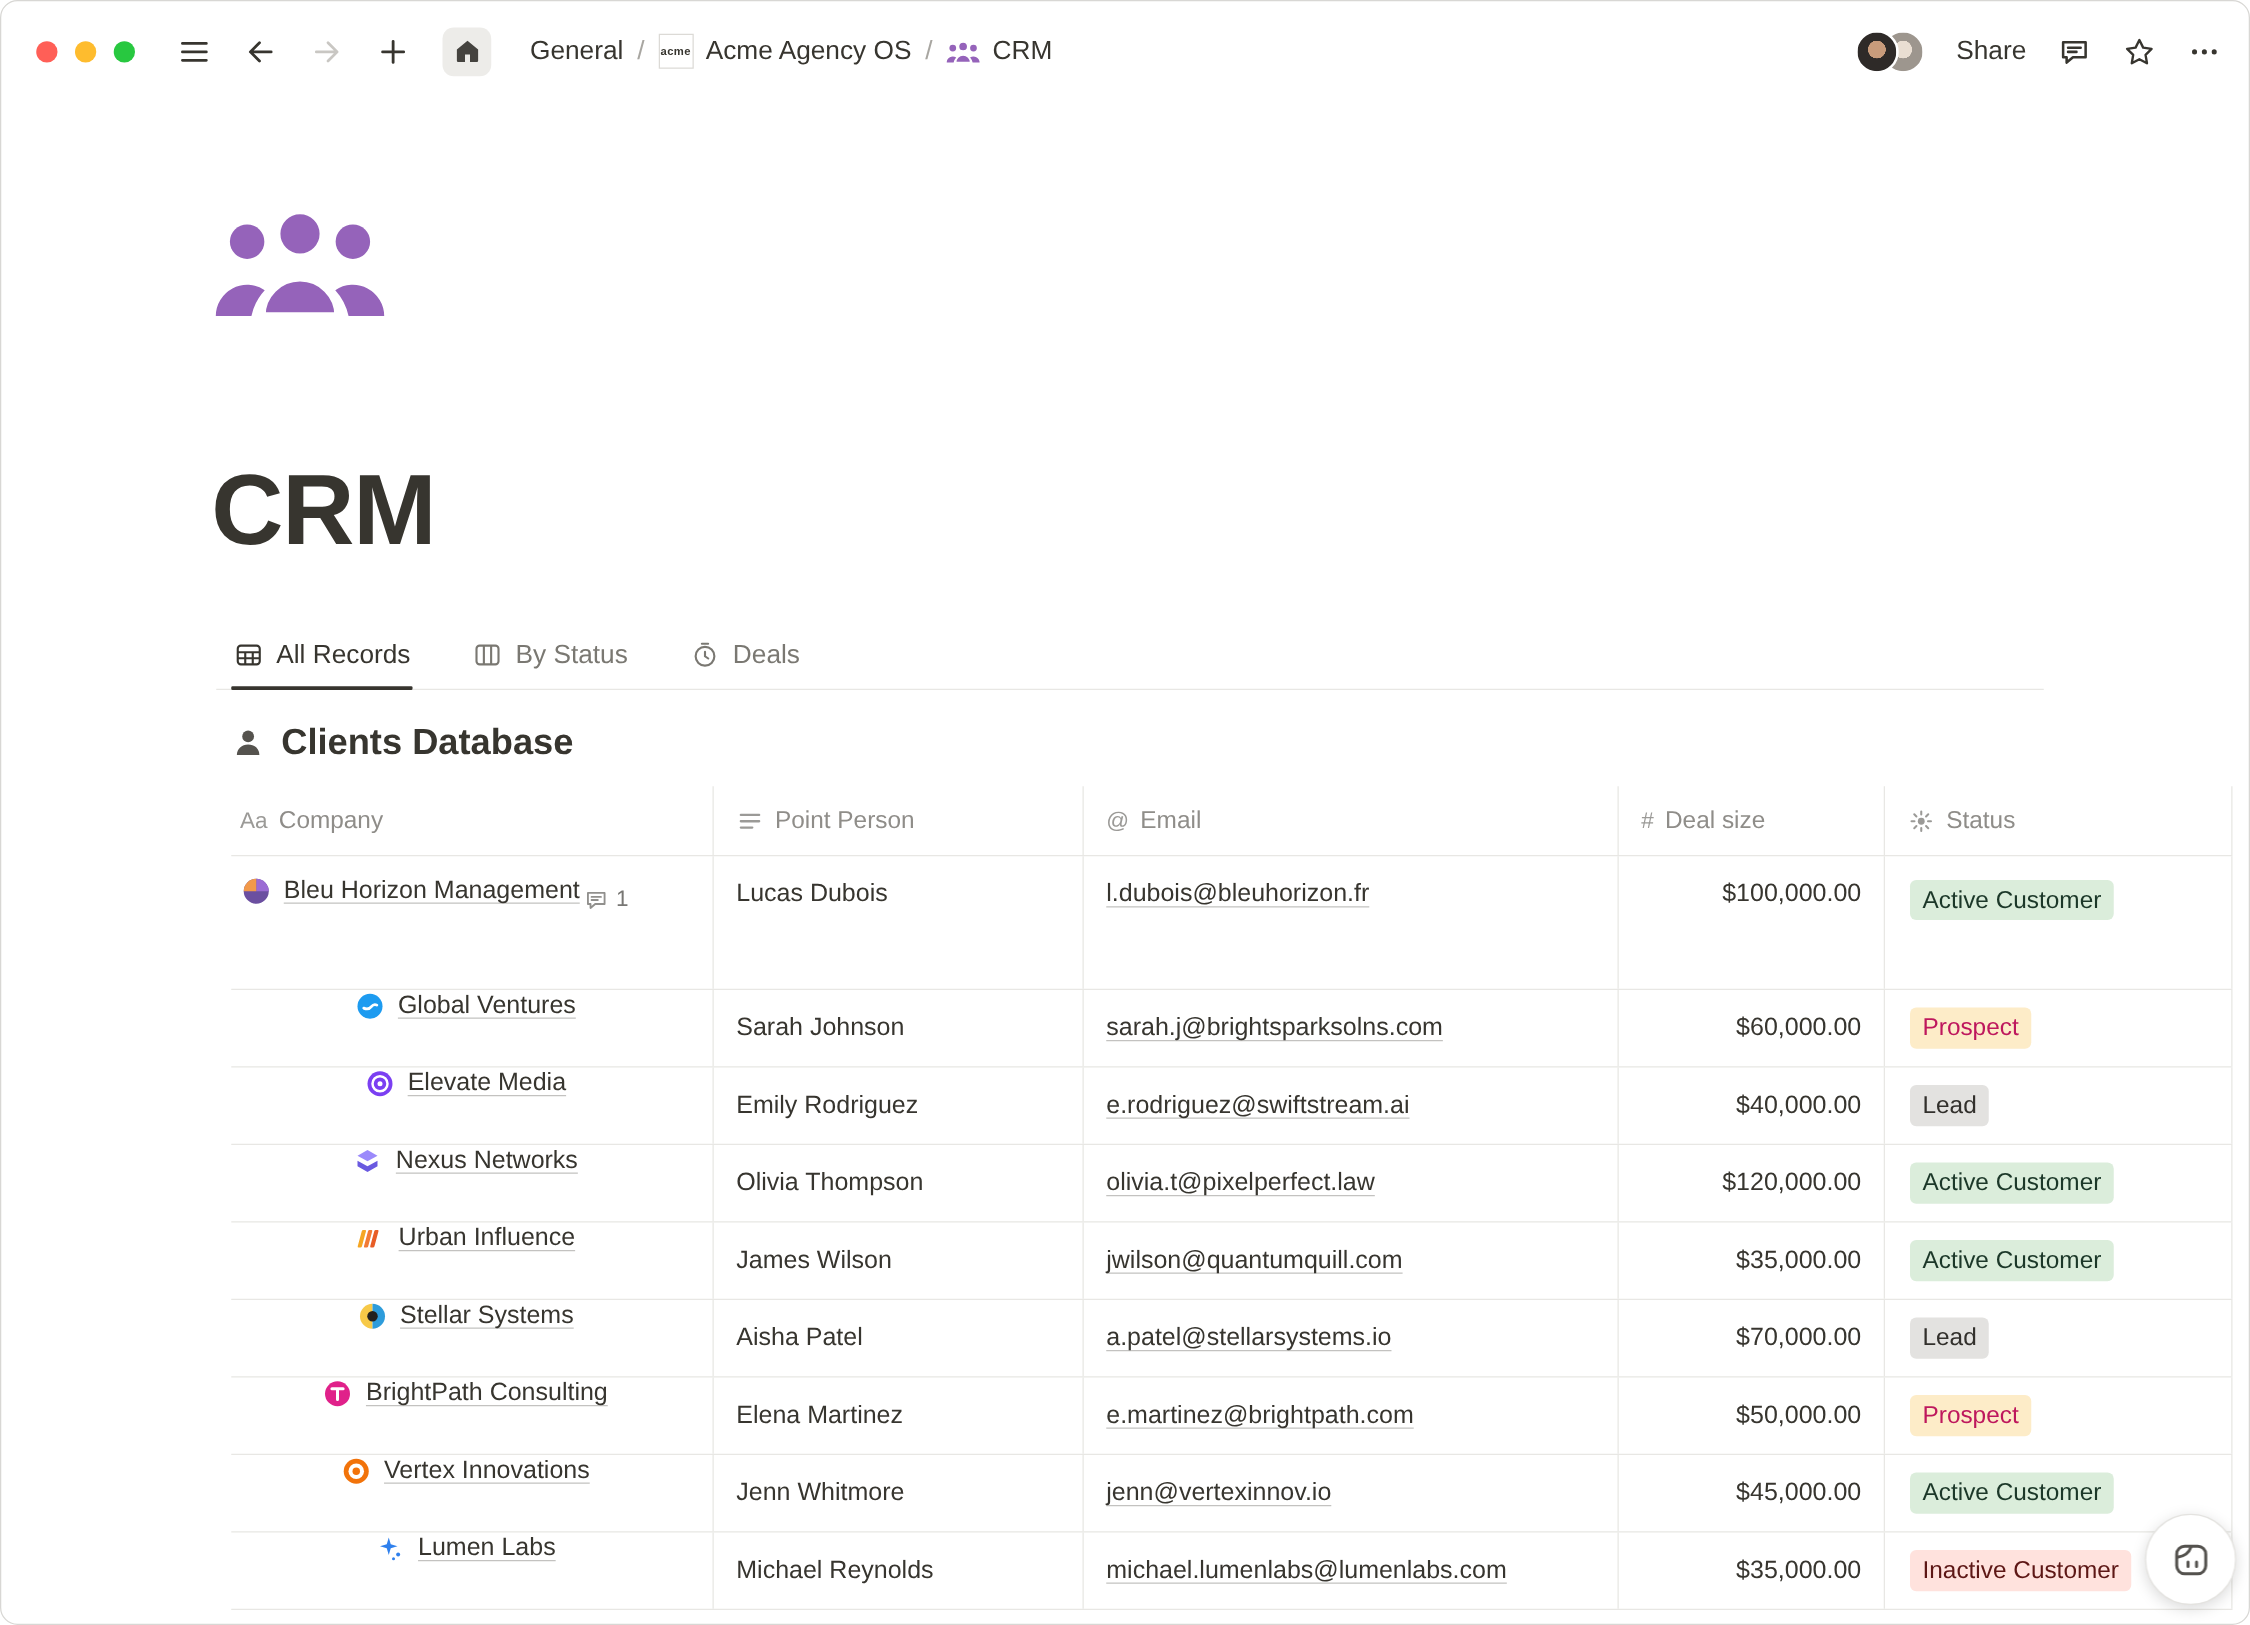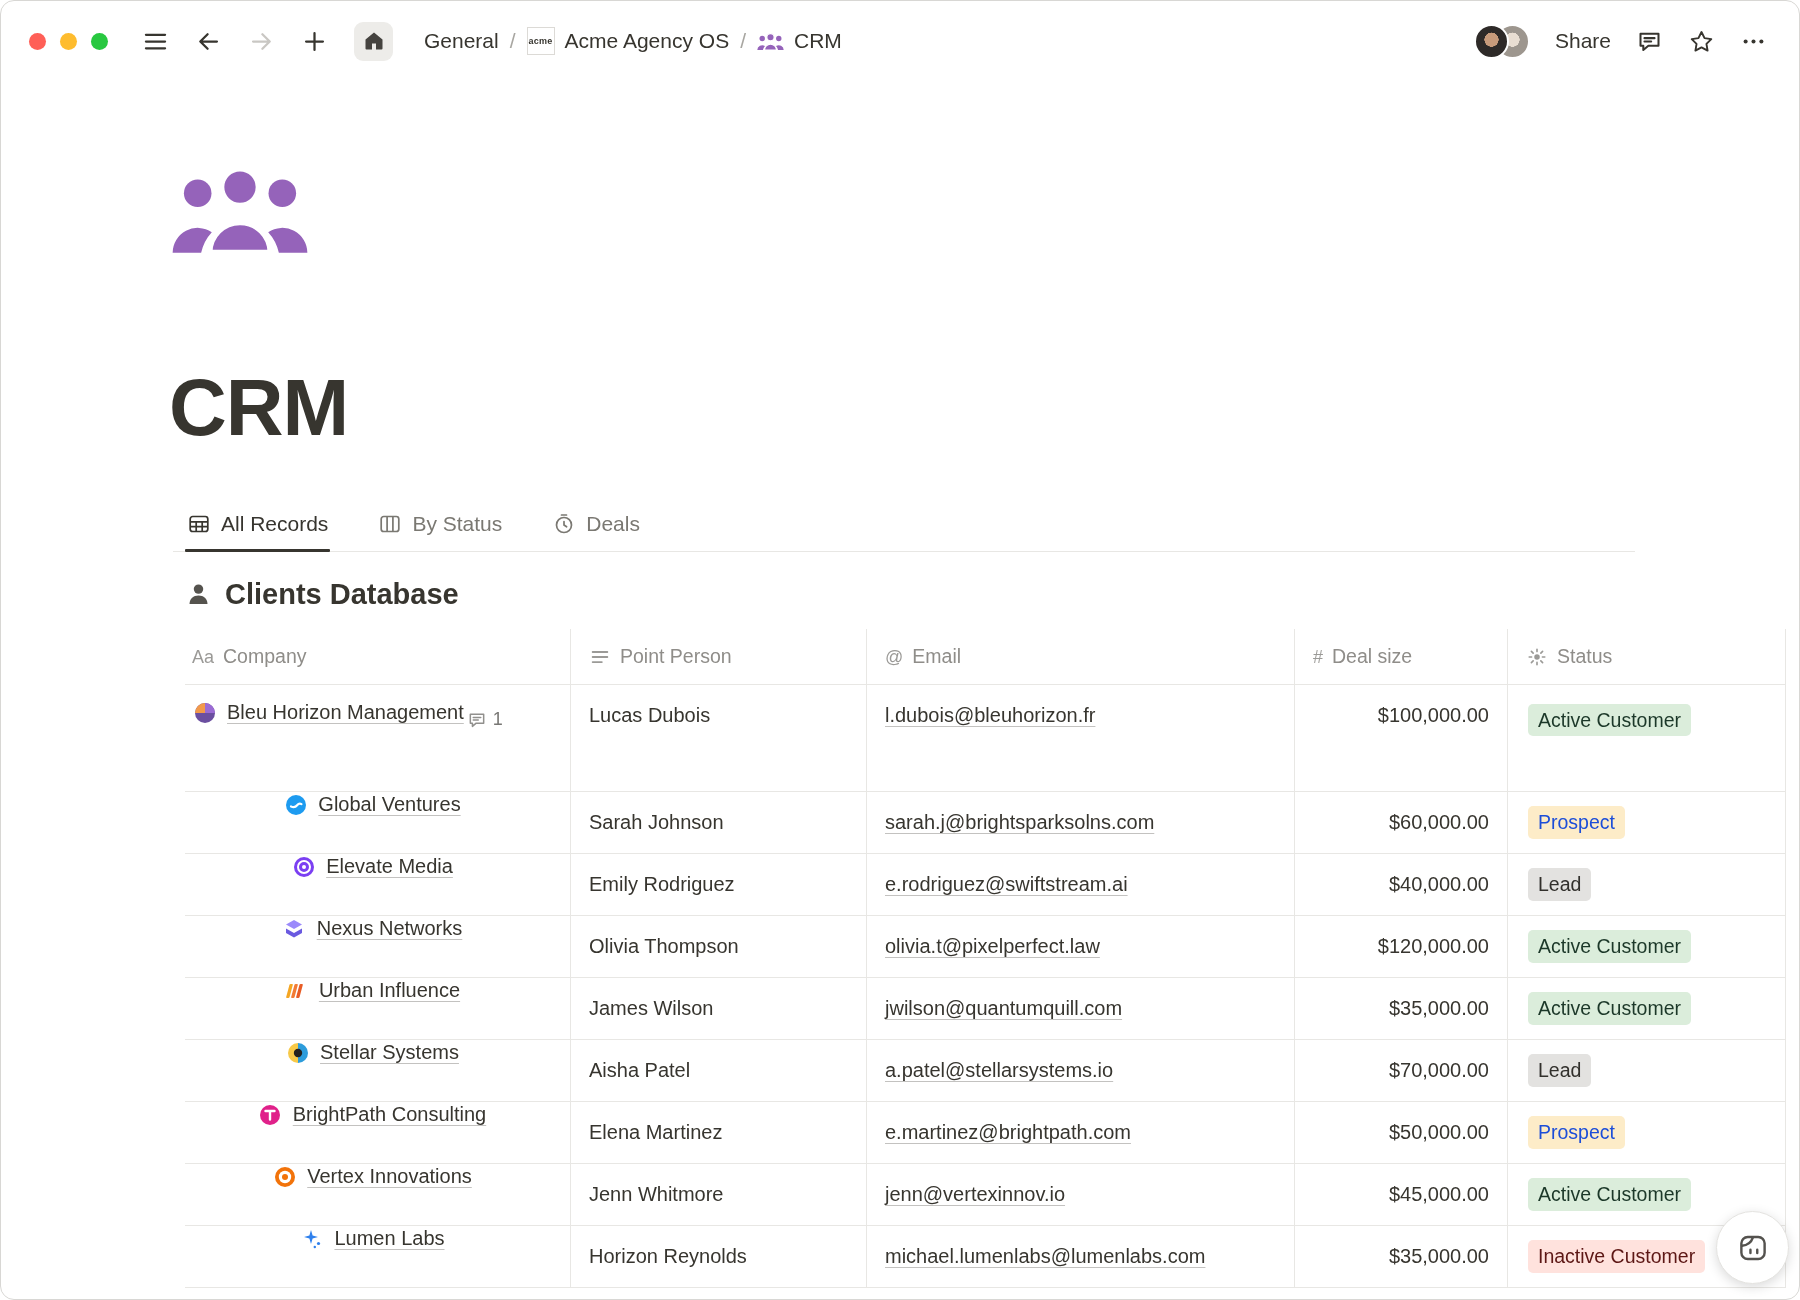--- a/index.html
+++ b/index.html
@@ -1,21 +1,21 @@
 <!DOCTYPE html>
 <html><head>
 <meta charset="utf-8">
 <style>
   *{box-sizing:border-box;margin:0;padding:0}
   html,body{width:1800px;height:1300px}
   body{font-family:"Liberation Sans","DejaVu Sans",sans-serif;background:#fff;color:#37352F;overflow:hidden;cursor:default}
   .window{position:fixed;inset:0;background:#fff;border:1px solid #D8D7D4;border-radius:14px;overflow:hidden}
 
   
-  .topbar{height:80px;display:flex;align-items:center;padding:0 32px 0 28px}
+  .topbar{height:80px;display:flex;align-items:center;padding:0 22px 0 28px}
   .traffic{display:flex;gap:14px;margin-right:34px}
   .tl{width:17px;height:17px;border-radius:50%;cursor:pointer}
   .tl-red{background:#FF5F57}.tl-yellow{background:#FEBC2E}.tl-green{background:#28C840}
   .tb-icons{display:flex;align-items:center;gap:26px;margin-right:18px}
   .icon-btn{background:none;border:none;padding:0;cursor:pointer;display:grid;place-items:center}
   .icon-btn svg{width:27px;height:27px;display:block}
   .home-chip{width:39px;height:39px;border-radius:9px;background:#EDECE9;display:grid;place-items:center;cursor:pointer}
   .home-chip svg{width:24px;height:24px}
   .breadcrumb{display:flex;align-items:center;gap:11px;margin-left:13px;font-size:21px}
   .crumb{cursor:pointer;white-space:nowrap}
@@ -62,21 +62,21 @@
   .favicon{width:25px;height:25px;display:grid;place-items:center;flex:none}
   .favicon svg{width:24px;height:24px;display:block}
   .company-link,.email-link{color:#37352F;text-decoration:underline;text-decoration-color:rgba(55,53,47,.3);text-underline-offset:4px;text-decoration-thickness:1px;cursor:pointer;white-space:nowrap}
   .company-link{font-weight:500}
   .comment-ind{display:flex;align-items:center;gap:6px;margin:9px 0 0 3px;color:#787774;font-size:18px;cursor:pointer}
   .comment-ind svg{width:20px;height:20px;display:block}
   .c-deal{justify-content:flex-end}
   .c-status{padding-left:20px}
   .badge{display:inline-block;padding:3px 10px;border-radius:5px;font-size:19.5px;line-height:1.35;white-space:nowrap;cursor:pointer}
   .badge-green{background:#DBEDDB;color:#1C3829}
-  .badge-yellow{background:#FDECC8;color:#1d4ed8}
+  .badge-yellow{background:#FDECC8;color:#be185d}
   .badge-gray{background:#E3E2E0;color:#32302C}
   .badge-red{background:#FFE2DD;color:#5D1715}
 
   
   .ai-fab{position:fixed;right:11px;bottom:16px;width:73px;height:73px;border-radius:50%;background:#fff;border:1px solid #E4E3E0;box-shadow:0 3px 12px rgba(0,0,0,.15);display:grid;place-items:center;cursor:pointer;z-index:20}
   .ai-fab svg{width:34px;height:34px;display:block}
 </style>
 </head>
 <body>
 
@@ -479,21 +479,21 @@
                     <path d="M11 3l1.6 5.4L18 10l-5.4 1.6L11 17l-1.6-5.4L4 10l5.4-1.6z"></path>
                     <circle cx="18.5" cy="16.5" r="1.6"></circle>
                     <circle cx="14.8" cy="20" r="1.2"></circle>
                   </svg>
                 </span>
         <a class="company-link">Lumen Labs</a>
       </div>
 
     </div>
     <div class="cell">
-      <span>Horizon Reynolds</span>
+      <span>Michael Reynolds</span>
     </div>
     <div class="cell">
       <a class="email-link">michael.lumenlabs@lumenlabs.com</a>
     </div>
     <div class="cell c-deal">
       <span>$35,000.00</span>
     </div>
     <div class="cell c-status">
       <span class="badge badge-red">Inactive Customer</span>
     </div>

